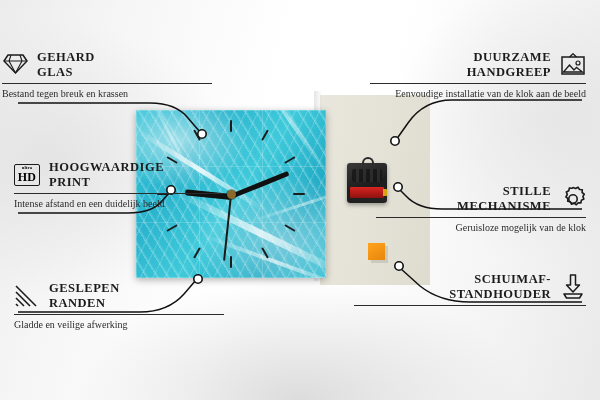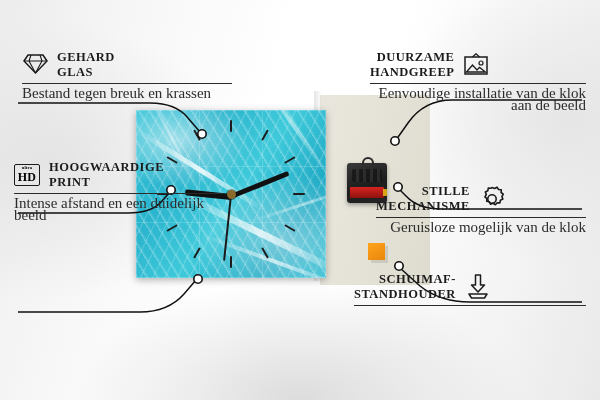--- a/index.html
+++ b/index.html
@@ -62,33 +62,33 @@
   .mech{position:absolute;left:347px;top:163px;width:40px;height:40px;background:linear-gradient(160deg,#3a3a3a,#1d1d1d 55%,#242424);border-radius:3px;box-shadow:0 2px 4px rgba(0,0,0,.35);}
   .mech-hook{position:absolute;left:15px;top:-6px;width:12px;height:8px;border:2px solid #2a2a2a;border-bottom:none;border-radius:6px 6px 0 0;}
   .mech-slot{position:absolute;left:5px;top:6px;width:30px;height:13px;background:repeating-linear-gradient(90deg,#141414 0 4px,#2e2e2e 4px 7px);border-radius:2px;opacity:.75;}
   .battery{position:absolute;left:3px;bottom:5px;width:34px;height:11px;background:linear-gradient(180deg,#d8241f,#8e120f);border-radius:1px;}
   .battery:after{content:"";position:absolute;right:-3px;top:2px;width:4px;height:7px;background:#d9a316;border-radius:0 1px 1px 0;}
   .foam{position:absolute;left:368px;top:243px;width:17px;height:17px;background:linear-gradient(150deg,#ffa41c,#e8860c);box-shadow:3px 3px 0 rgba(0,0,0,.10);}
 
   
   .feat{position:absolute;z-index:4;width:210px;}
   .feat .head{display:flex;align-items:center;gap:9px;}
-  .feat.right .head{}
+  .feat.right .head{justify-content:flex-end;}
   .title{font-weight:700;letter-spacing:.5px;font-size:12.5px;line-height:14.5px;color:#1b1b1b;text-transform:uppercase;}
   .feat.right .title{text-align:right;}
   .rule{height:1px;background:#2b2b2b;margin:4px 0 4px;}
-  .desc{font-size:15px;line-height:11.6px;color:#2c2c2c;}
+  .desc{font-size:10px;line-height:11.6px;color:#2c2c2c;}
   .feat.right .desc{text-align:right;}
   .ico{width:26px;height:26px;flex:0 0 26px;display:flex;align-items:center;justify-content:center;}
   .ico svg{display:block;}
   .hdbox{width:26px;height:22px;border:1.6px solid #1b1b1b;border-radius:2px;display:flex;flex-direction:column;align-items:center;justify-content:center;line-height:1;}
   .hdbox .u{font-size:4.6px;font-weight:700;letter-spacing:.2px;}
   .hdbox .d{font-size:12px;font-weight:700;letter-spacing:.3px;}
 
-  .p-gehard{left:22px;top:50px;}
+  .p-gehard{left:2px;top:50px;}
   .p-print{left:14px;top:160px;}
   .p-randen{left:14px;top:281px;}
   .p-handgreep{right:14px;top:50px;width:216px;}
   .p-mech{right:14px;top:184px;width:210px;}
   .p-foam{right:14px;top:272px;width:232px;}
 </style>
 </head>
 <body>
 
 <div id="stage">
@@ -177,20 +177,37 @@
           <span class="u">ultra</span>
           <span class="d">HD</span>
         </span>
       </span>
       <span class="title"><span>HOOGWAARDIGE</span><br><span>PRINT</span></span>
     </div>
     <div class="rule"></div>
     <div class="desc">Intense afstand en een duidelijk beeld</div>
   </div>
 
+  <div class="feat left p-randen">
+    <div class="head">
+      <span class="ico">
+        <svg width="24" height="22" viewBox="0 0 24 22">
+            <g stroke="#1b1b1b" stroke-width="1.6" fill="none">
+              <path d="M1 1L21 21"></path>
+              <path d="M1 7L15 21"></path>
+              <path d="M1 13L9 21"></path>
+              <path d="M1 19L3 21"></path>
+            </g>
+          </svg>
+      </span>
+      <span class="title"><span>GESLEPEN</span><br><span>RANDEN</span></span>
+    </div>
+    <div class="rule"></div>
+    <div class="desc">Gladde en veilige afwerking</div>
+  </div>
 
   <div class="feat right p-handgreep">
     <div class="head">
       <span class="title"><span>DUURZAME</span><br><span>HANDGREEP</span></span>
       <span class="ico">
         <svg width="26" height="24" viewBox="0 0 26 24">
             <rect x="2" y="4" width="22" height="17" fill="none" stroke="#1b1b1b" stroke-width="1.5"></rect>
             <path d="M9.5 4L13 0.8 16.5 4" fill="none" stroke="#1b1b1b" stroke-width="1.3"></path>
             <circle cx="18" cy="10" r="2" fill="none" stroke="#1b1b1b" stroke-width="1.2"></circle>
             <path d="M3.5 19l6-7 4.5 5 2.5-2.6 6 4.6z" fill="none" stroke="#1b1b1b" stroke-width="1.3"></path>

